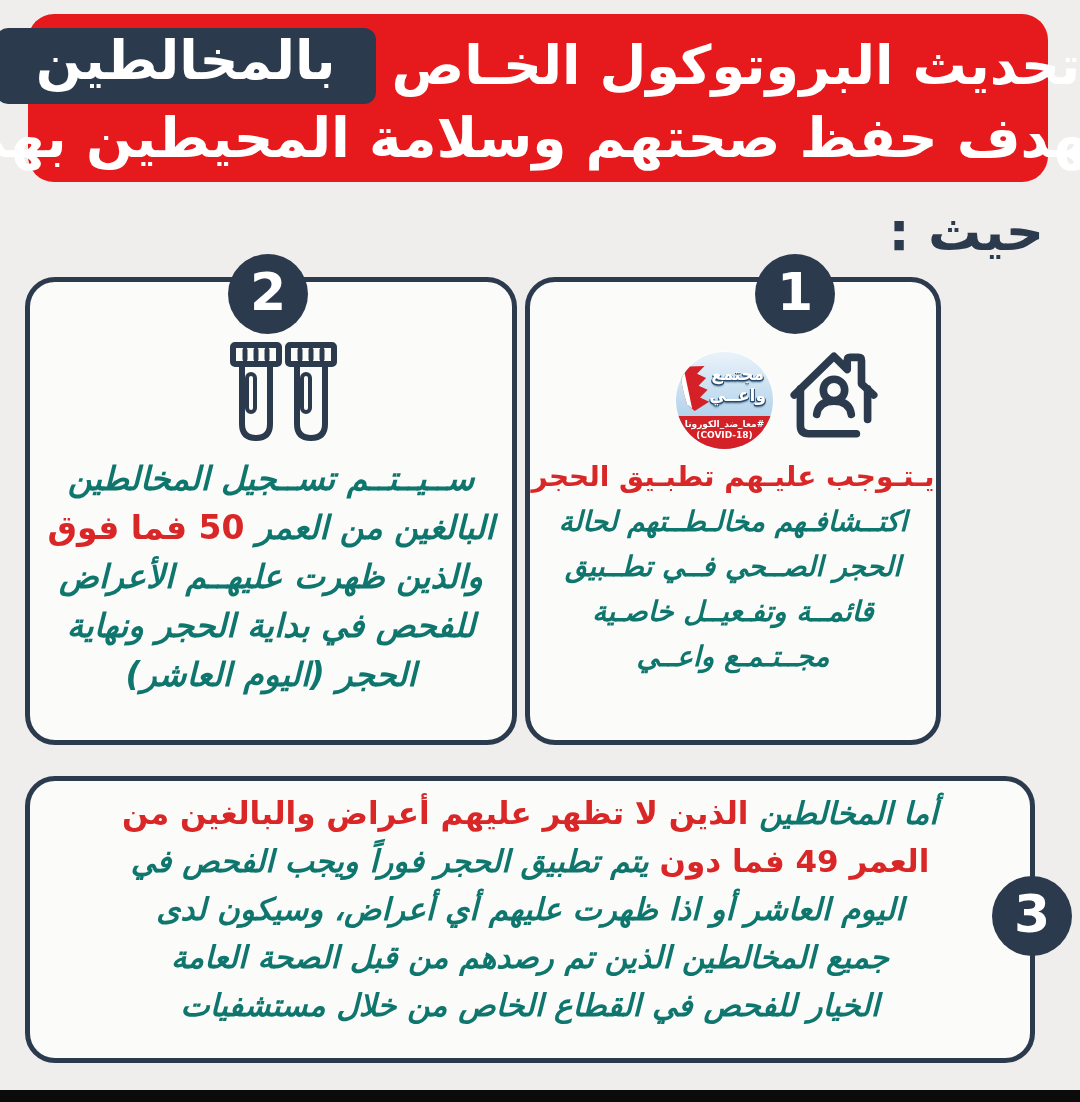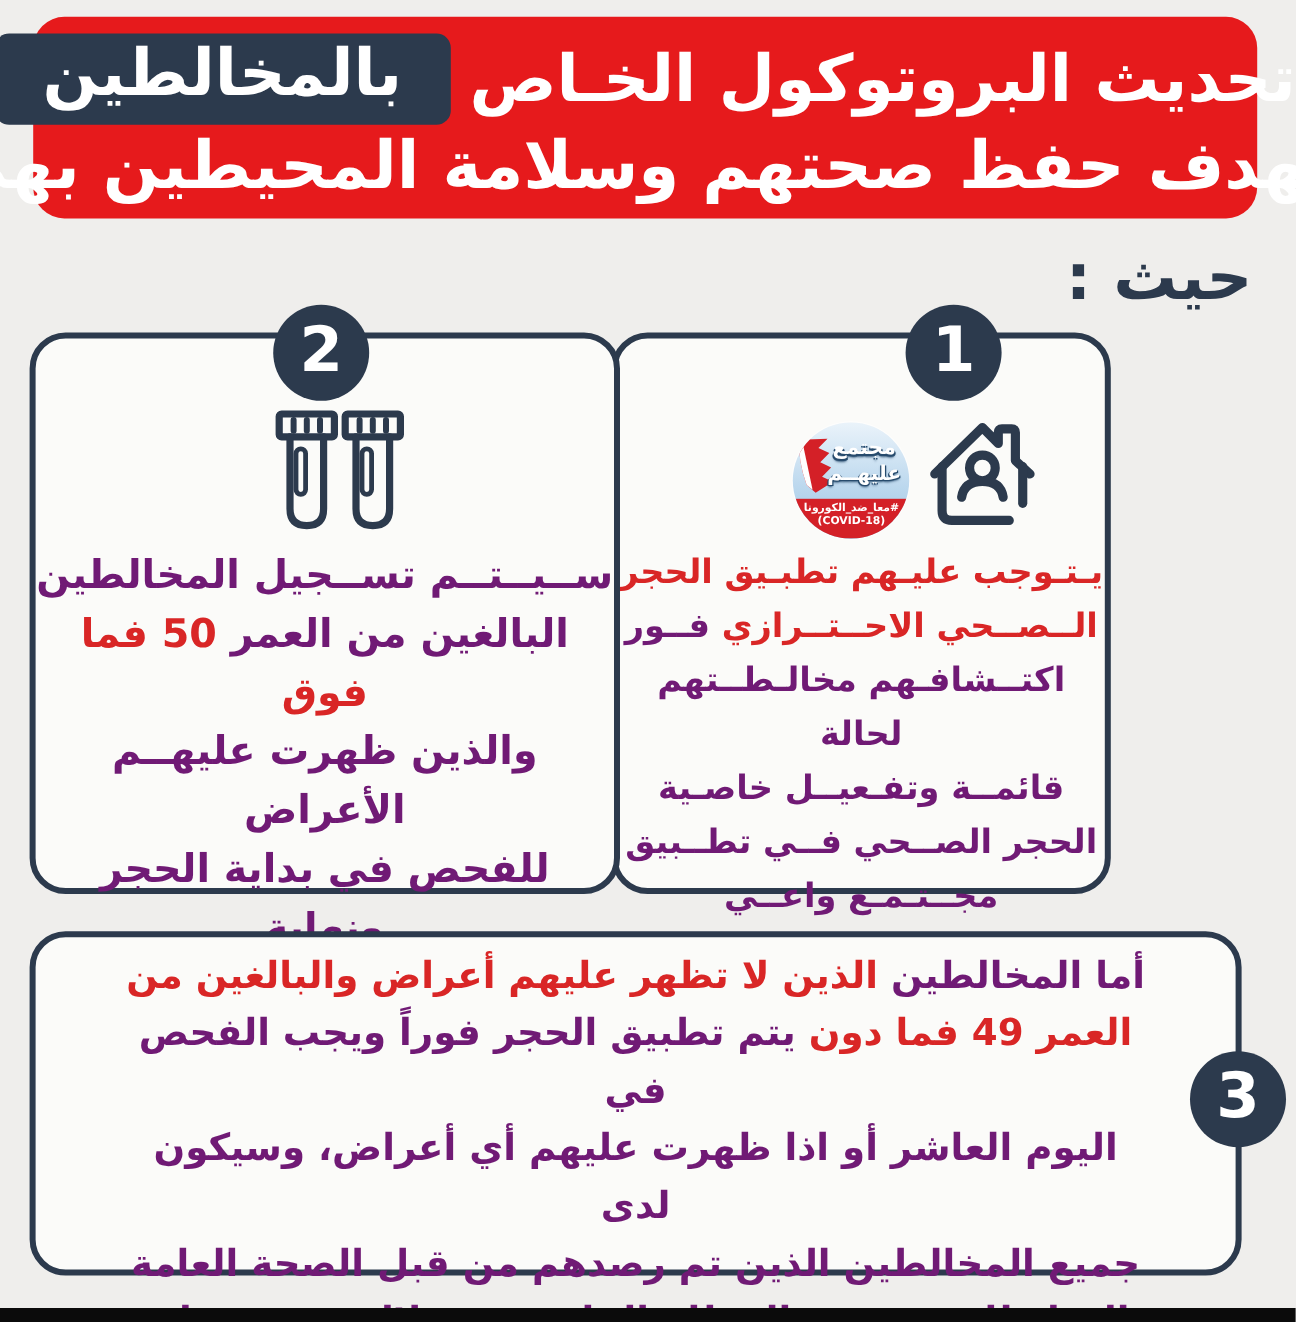--- a/index.html
+++ b/index.html
@@ -26,39 +26,39 @@
   
   .lead{
     position:absolute;top:201px;right:36px;
     font-size:53px;color:#2c3a4d;
   }
   
   .card{
     position:absolute;background:#fbfbf9;border:5px solid #2c3a4d;border-radius:30px;
     box-sizing:border-box;
   }
-  .card-1{left:510px;top:277px;width:416px;height:468px;padding-left:45px;}
+  .card-1{left:525px;top:277px;width:416px;height:468px;padding-left:45px;}
   .card-2{left:25px; top:277px;width:492px;height:468px;}
   .card-3{left:25px; top:776px;width:1010px;height:287px;}
   .badge{
     position:absolute;width:80px;height:80px;border-radius:50%;
     background:#2c3a4d;color:#ffffff;font-size:52px;line-height:76px;
     text-align:center;z-index:3;
   }
   .badge-1{left:755px;top:254px;}
   .badge-2{left:228px;top:254px;}
   .badge-3{left:992px;top:876px;}
   .card-text{
     position:absolute;left:0;right:0;text-align:center;color:#2c3a4d;
   }
   .card-1 .card-text{top:172px;font-size:28px;line-height:45px;}
   .card-2 .card-text{top:172px;font-size:33px;line-height:49px;}
   .card-3 .card-text{top:8px;font-size:31px;line-height:48px;padding:0 72px;}
   .red{color:#d92626;}
-  .navy{color:#701a75;}
+  .navy{color:#0f766e;font-style:italic;}
   .logo{
     position:absolute;left:146px;top:70px;width:97px;height:97px;border-radius:50%;
     overflow:hidden;background:linear-gradient(180deg,#eaf3fa 0%,#bcd8ee 55%,#9cc4e4 100%);
     box-shadow:0 0 0 1px rgba(255,255,255,.6);
   }
   .logo-band{
     position:absolute;bottom:0;left:0;right:0;height:33px;background:#d42027;
     color:#fff;text-align:center;font-size:9px;line-height:11px;padding-top:3px;
     box-sizing:border-box;
   }
@@ -94,42 +94,41 @@
 
   <div class="card card-1">
 
     <div class="logo">
       <svg class="logo-flag" width="34" height="52" viewBox="0 0 34 52">
         <path d="M6 2 Q1 18 4 40 L10 48 L26 42 L18 36 L27 30 L19 24 L28 18 L20 12 L29 6 Z" fill="#d42027"></path>
         <path d="M6 2 Q1 18 4 40 L8 45 L8 4 Z" fill="#ffffff"></path>
       </svg>
       <div class="logo-words">
         <div>مجتمع</div>
-        <div>عليهــم</div>
+        <div>واعــي</div>
       </div>
       <div class="logo-band">
         <div>#معا_ضد_الكورونا</div>
         <div>(COVID-18)</div>
       </div>
     </div>
 
     <svg class="house-icon" width="112" height="112" viewBox="0 0 110 110" fill="none" stroke="#2c3a4d" stroke-width="7.5" stroke-linecap="round" stroke-linejoin="round">
       <path d="M16 56 L55 18 L68 31 L68 22 Q68 19 71 19 L79 19 Q82 19 82 22 L82 45 L94 56"></path>
       <path d="M22 50 L22 86 Q22 94 30 94 L77 94"></path>
       <path d="M88 50 L88 80"></path>
       <circle cx="55" cy="51" r="10.5"></circle>
       <path d="M38 75 Q40 62 55 62 Q70 62 72 75"></path>
     </svg>
 
     <div class="card-text">
       <div><span class="red">يـتـوجب عليـهم تطبـيق الحجر</span></div>
-      <div><span class="red">الــصــحي الاحــتــرازي</span><span class="navy"> فــور</span></div>
       <div><span class="navy">اكتــشافـهم مخالـطــتهم لحالة</span></div>
+      <div><span class="navy">الحجر الصــحي فــي تطــبيق</span></div>
       <div><span class="navy">قائمــة وتفـعيــل خاصـية</span></div>
-      <div><span class="navy">الحجر الصــحي فــي تطــبيق</span></div>
       <div><span class="navy">مجــتـمـع واعــي</span></div>
     </div>
   </div>
 
   <div class="card card-2">
 
     <svg class="tubes-icon" width="128" height="110" viewBox="0 0 128 110" fill="none" stroke="#2c3a4d" stroke-linecap="round" stroke-linejoin="round">
       <g stroke-width="6">
         <rect x="7" y="5" width="46" height="19" rx="2"></rect>
         <path d="M16 24 L16 84 Q16 98 30 98 Q44 98 44 84 L44 24"></path>

